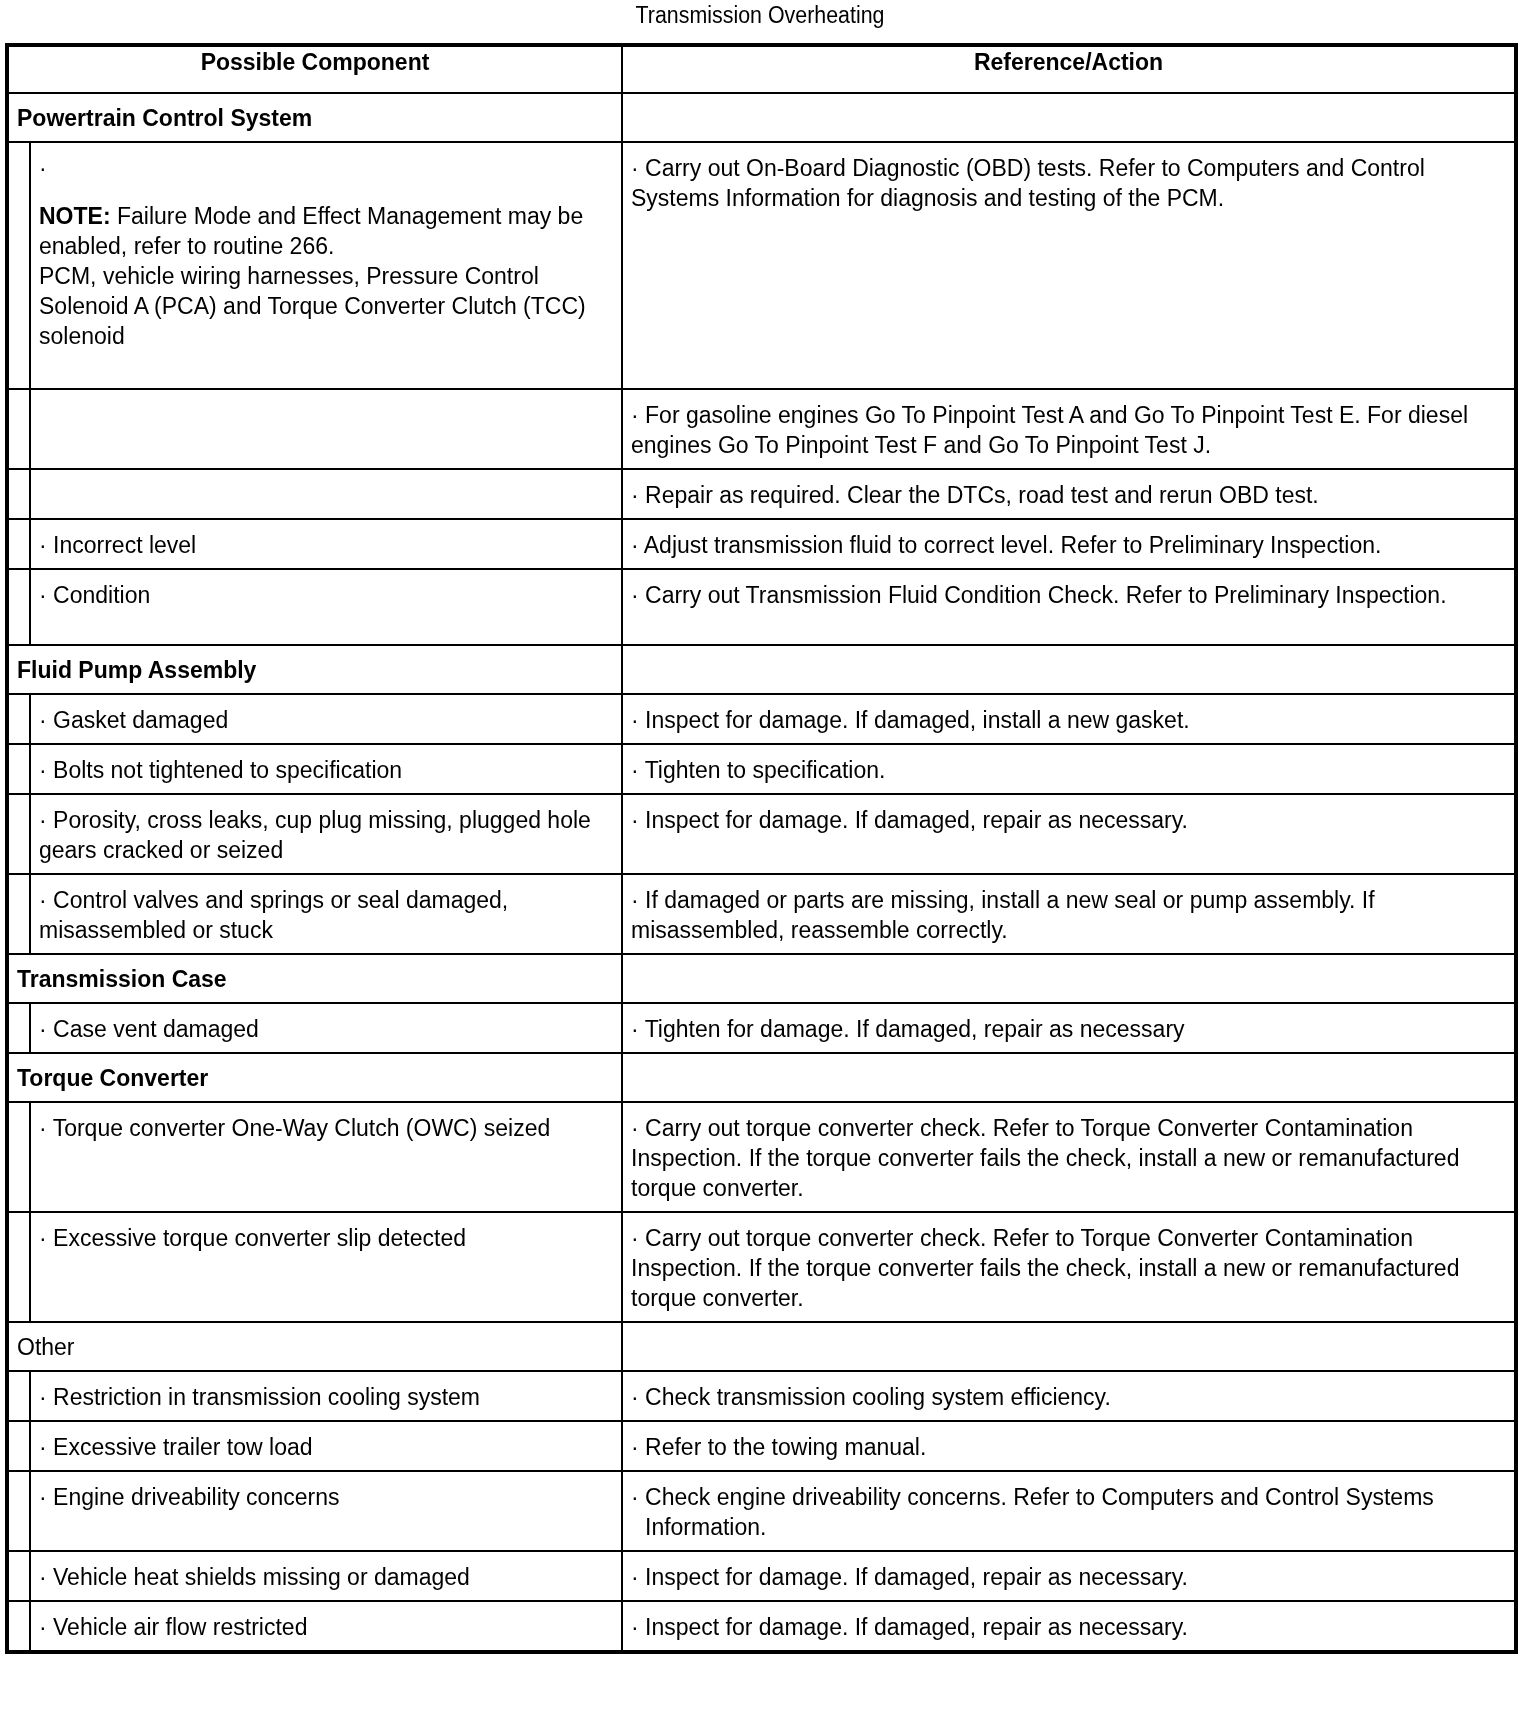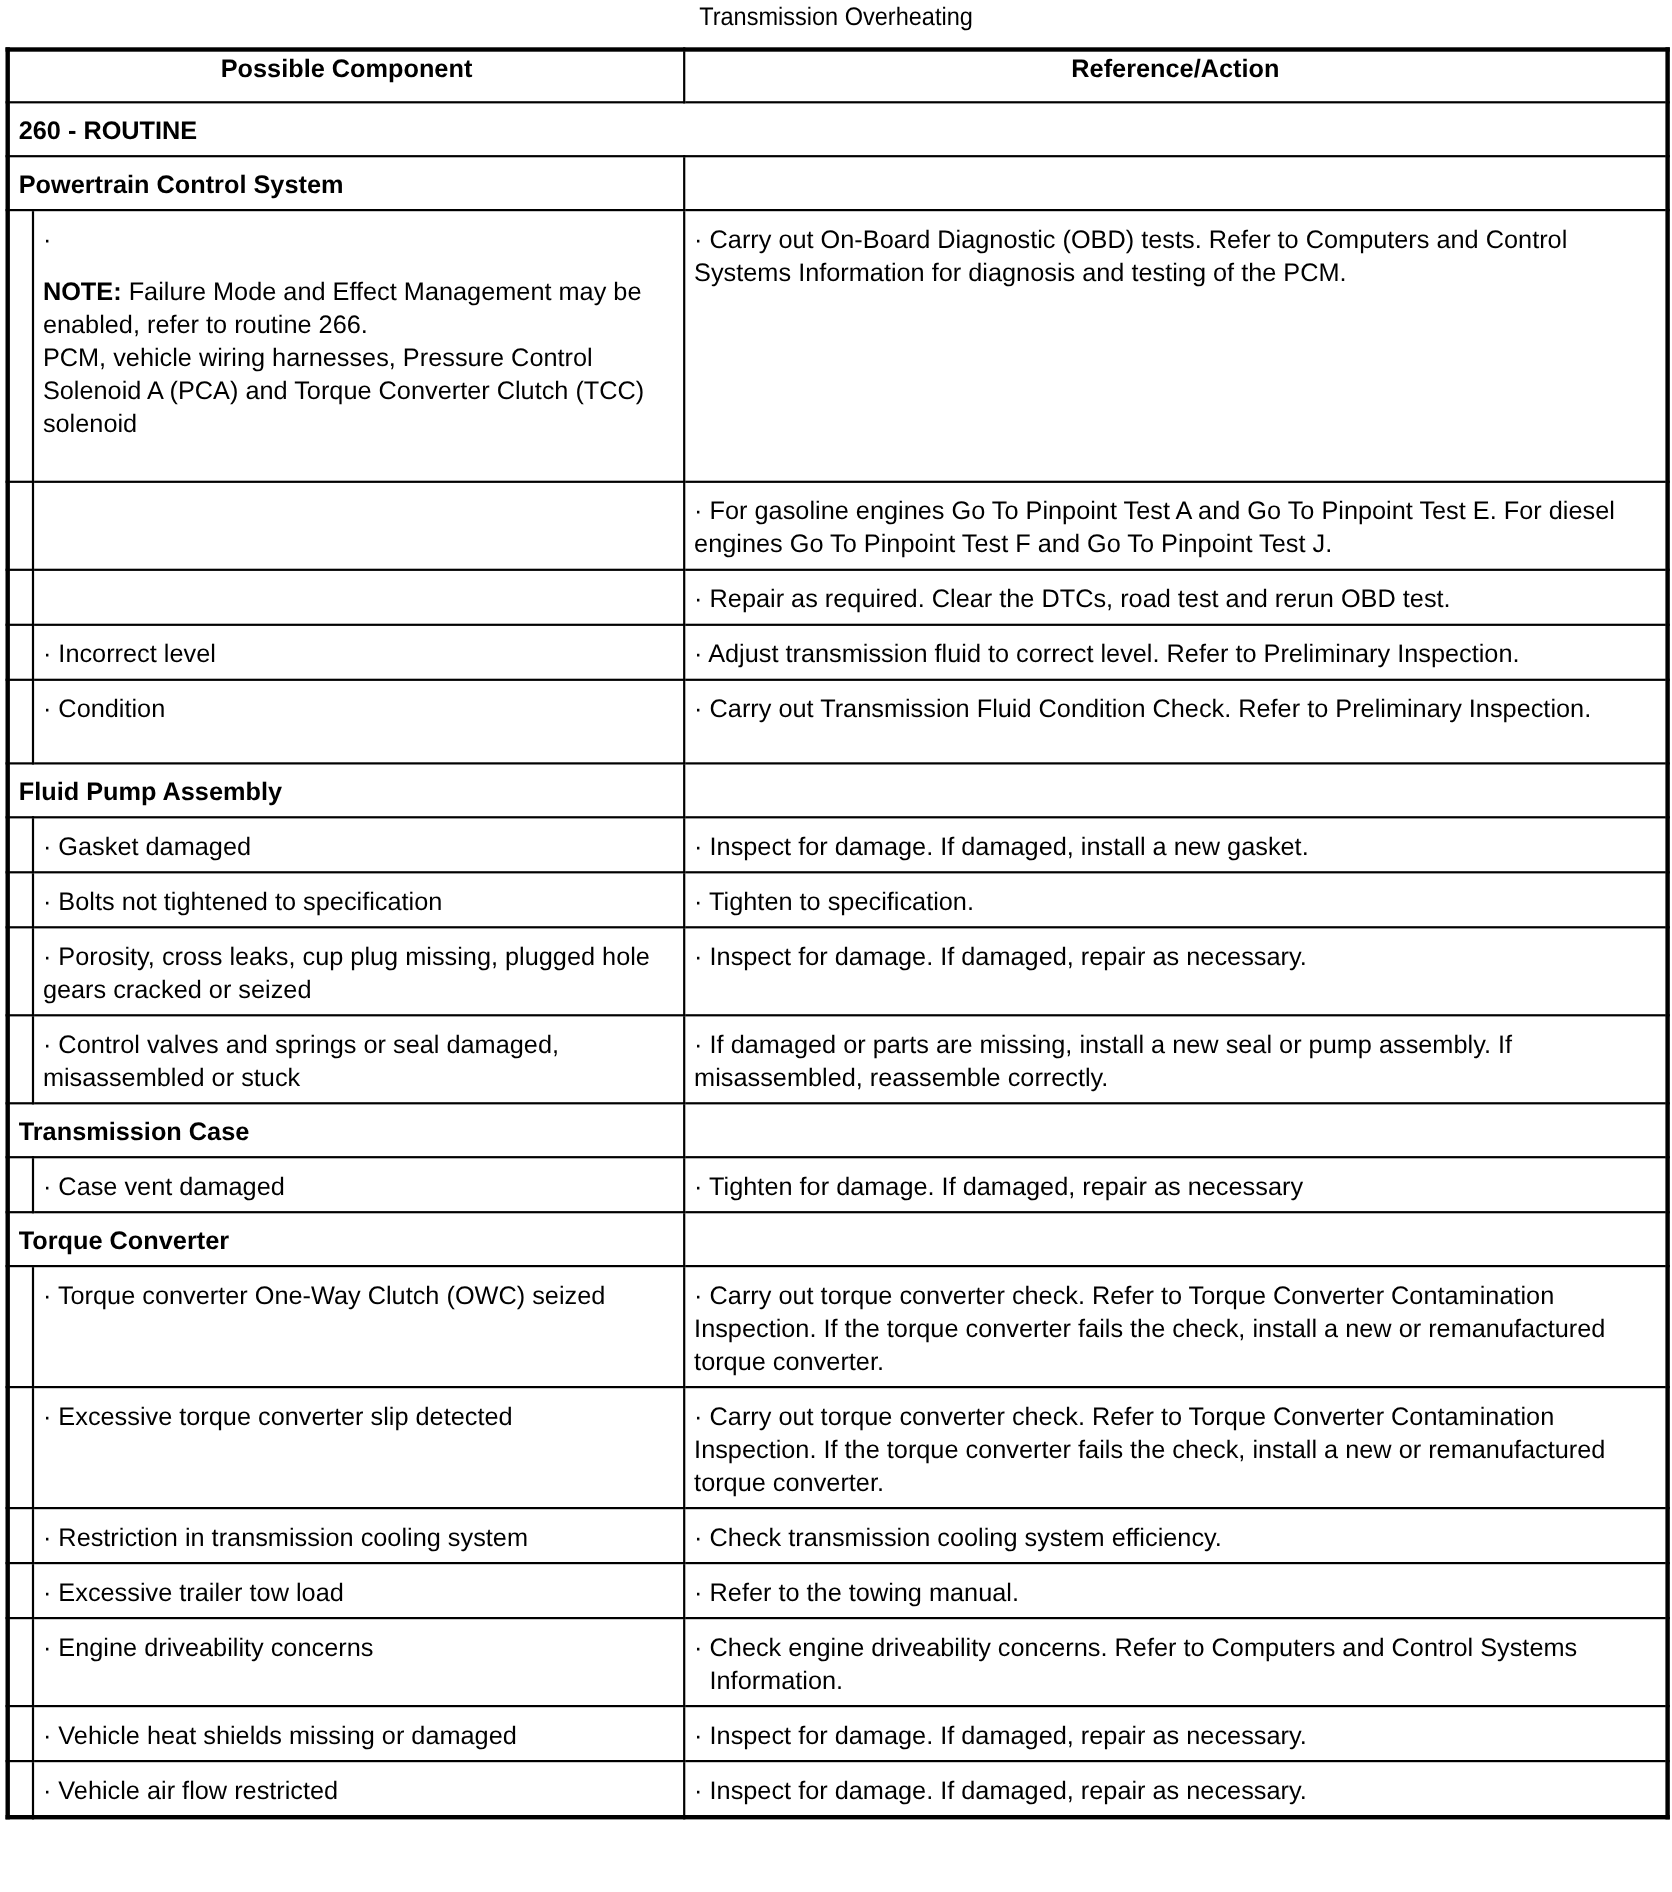--- a/index.html
+++ b/index.html
@@ -57,25 +57,20 @@
     <col class="c-ref">
   </colgroup>
   <thead>
     <tr>
       <th class="col-head" colspan="2">Possible Component</th>
       <th class="col-head">Reference/Action</th>
     </tr>
   </thead>
   <tbody>
 
-    <tr class="h49">
-      <td class="section" colspan="3">
-          <span class="txt">260 - ROUTINE</span>
-        </td>
-    </tr>
 
     <tr class="h49">
       <td class="group" colspan="2">
           <span class="txt">Powertrain Control System</span>
         </td>
       <td></td>
     </tr>
     <tr class="h249">
       <td></td>
       <td class="sub">
@@ -205,20 +200,26 @@
       <td></td>
       <td class="sub">
           <span class="txt">· Excessive torque converter slip detected</span>
         </td>
       <td>
           <span class="txt">· Carry out torque converter check. Refer to Torque Converter Contamination Inspection. If the torque converter fails the check, install a new or remanufactured torque converter.</span>
         </td>
     </tr>
 
     <tr class="h49">
+      <td class="group" colspan="2">
+          <span class="txt" style="font-weight:normal;">Other</span>
+        </td>
+      <td></td>
+    </tr>
+    <tr class="h49">
       <td></td>
       <td class="sub">
           <span class="txt">· Restriction in transmission cooling system</span>
         </td>
       <td>
           <span class="txt">· Check transmission cooling system efficiency.</span>
         </td>
     </tr>
     <tr class="h49">
       <td></td>

